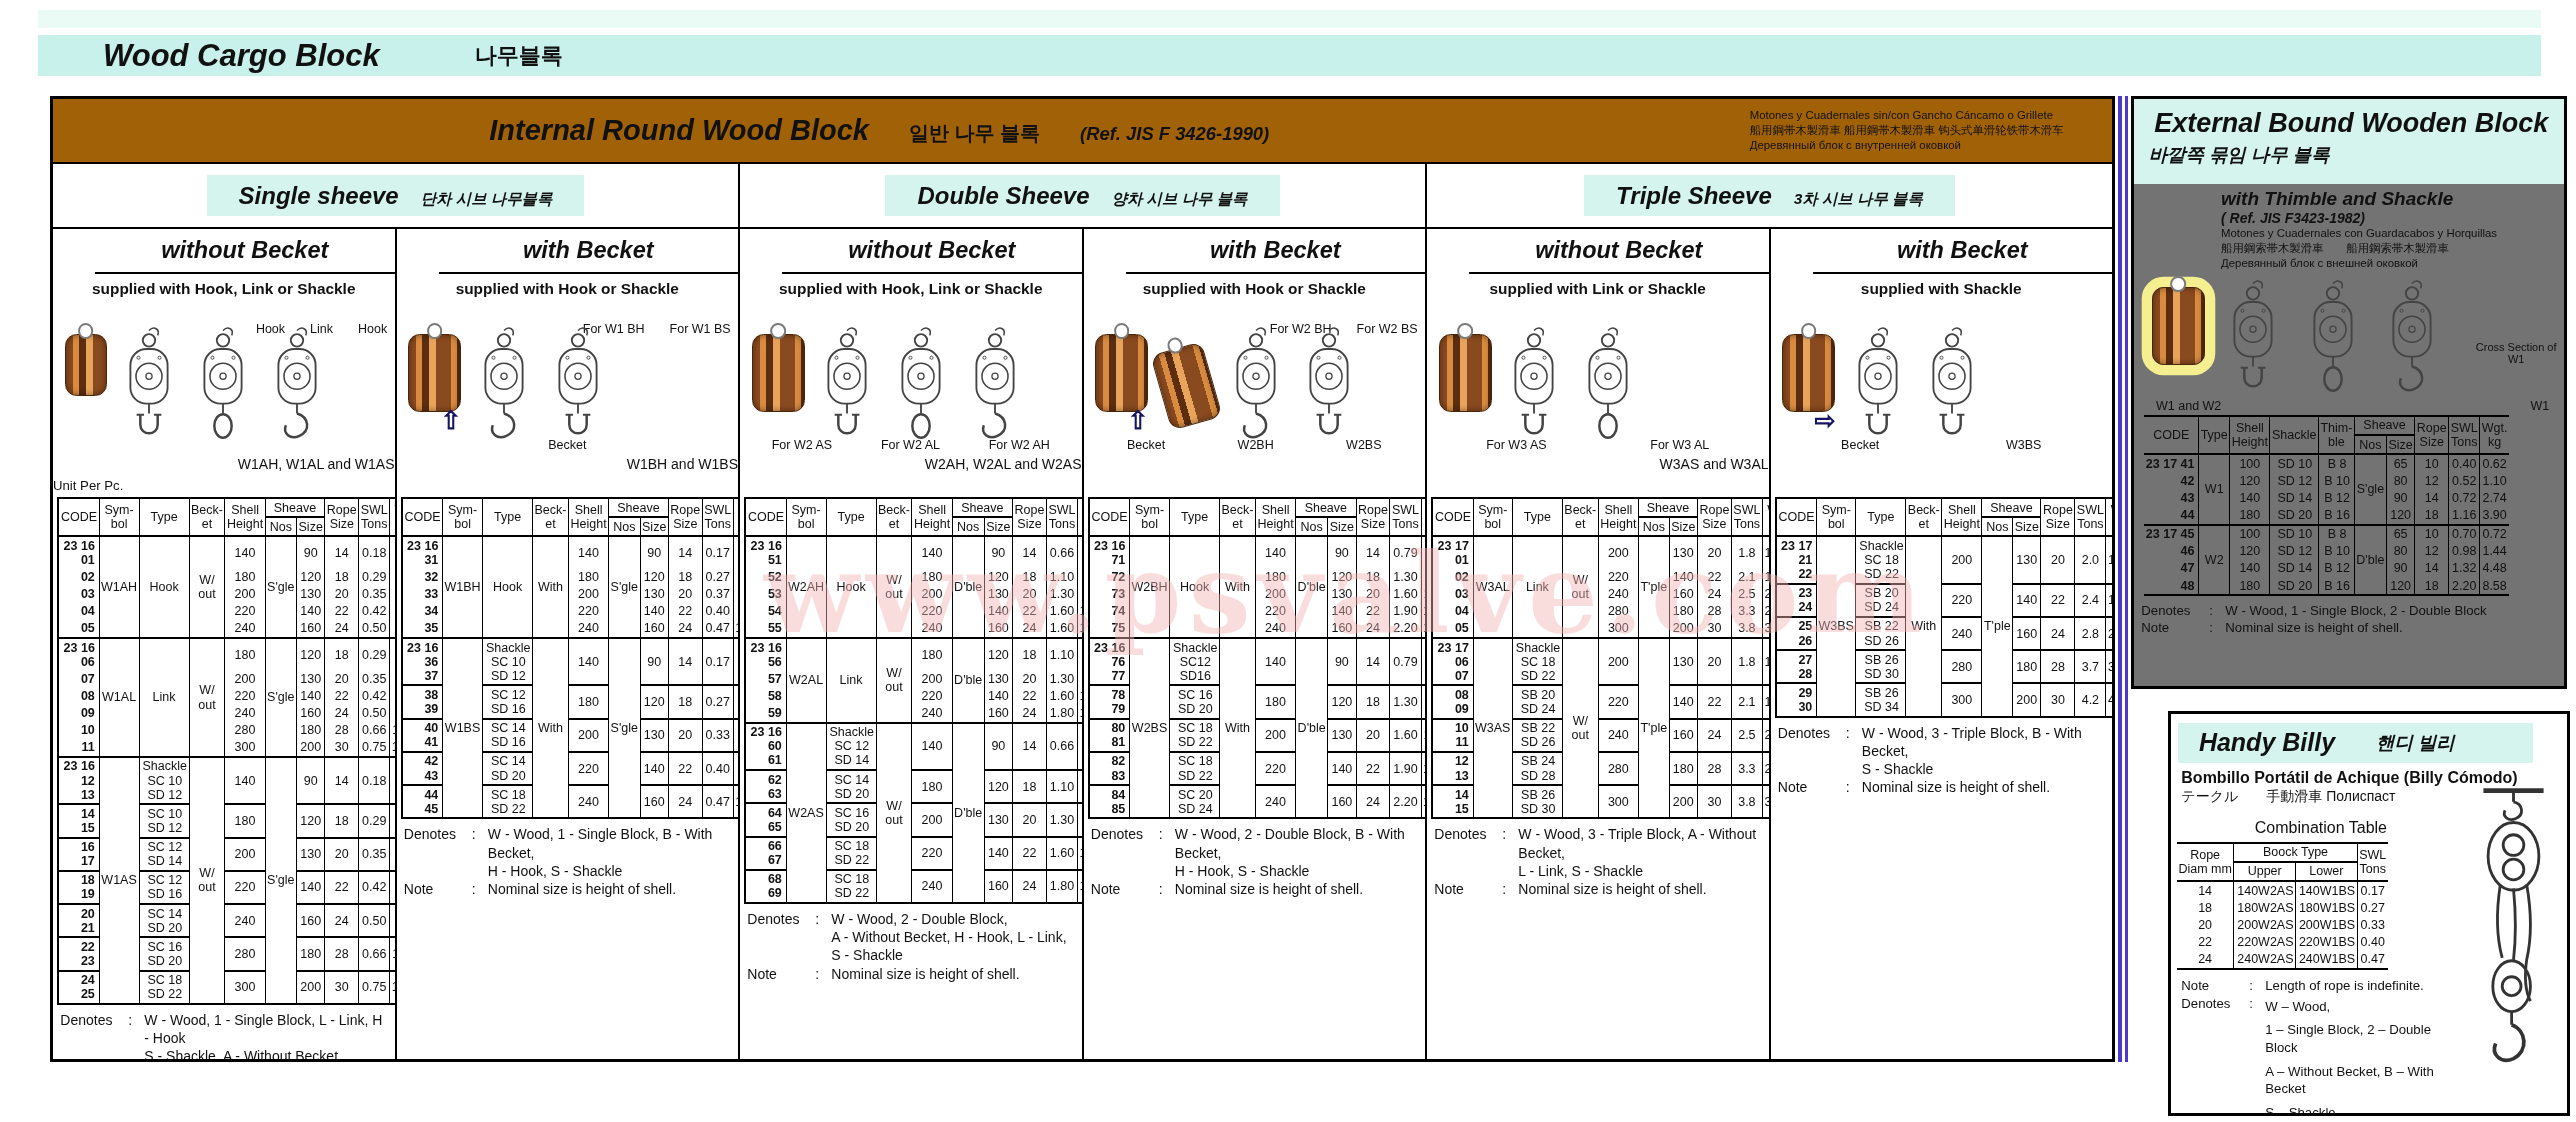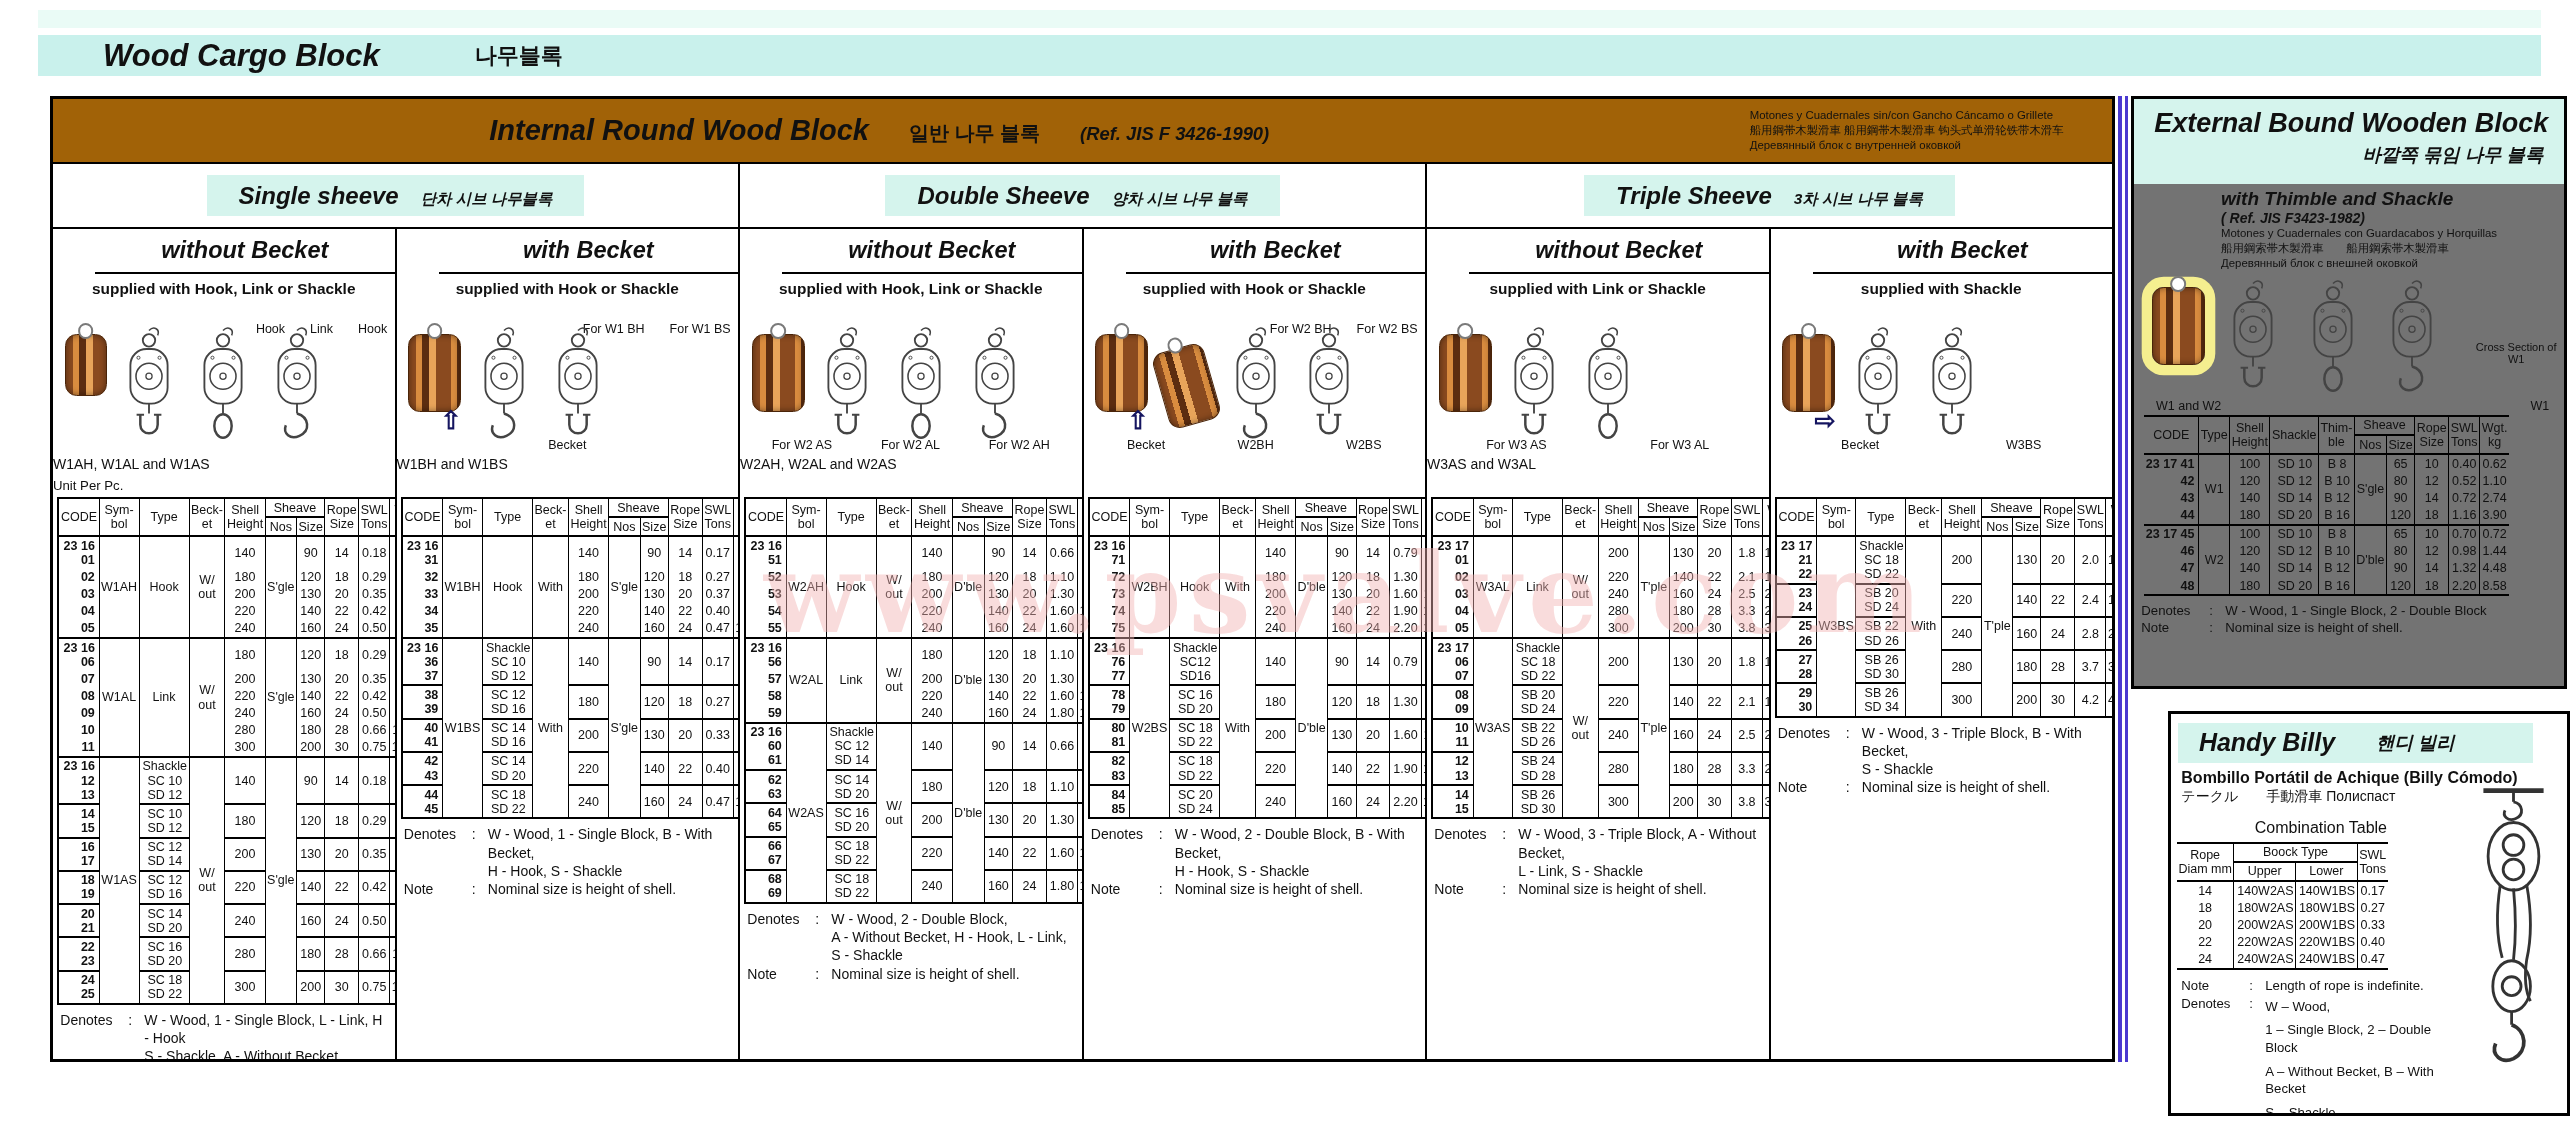--- a/index.html
+++ b/index.html
@@ -34,21 +34,21 @@
   .col{flex:1;border-right:2.9px solid #000;display:flex;flex-direction:column;overflow:hidden;min-width:0;}
   .col:last-child{border-right:none;}
   .becket{height:43px;flex:none;border-bottom:2.9px solid #000;display:flex;align-items:center;justify-content:center;
           font-style:italic;font-weight:700;font-size:23.5px;margin-left:42px;}
   .supplied{height:29px;flex:none;display:flex;align-items:center;justify-content:center;
             font-weight:700;font-size:15.4px;}
   .figure{height:175px;flex:none;position:relative;}
   .fig-top{position:absolute;top:19px;left:7.3px;right:7.3px;display:flex;justify-content:flex-end;gap:25px;font-size:12.5px;}
   .fig-art{position:absolute;top:19px;left:11.7px;display:flex;align-items:flex-start;gap:11.7px;}
   .fig-bottom{position:absolute;bottom:26.4px;left:7.3px;right:7.3px;display:flex;justify-content:space-around;font-size:12.5px;}
-  .caption{position:absolute;bottom:5.9px;left:0;right:0;text-align:left;font-size:14px;}
+  .caption{position:absolute;bottom:5.9px;left:0;right:0;text-align:right;font-size:14px;}
   .caption:empty{display:none;}
   .arrow{position:absolute;bottom:43px;left:44px;font-size:25px;font-weight:700;color:#151560;}
   .arrow:empty{display:none;}
   .fig-label{white-space:nowrap;}
   .unit{height:17.6px;flex:none;text-align:left;font-size:13.2px;padding-right:26px;}
   
   .lineart{width:62px;height:126px;flex:none;}
   .photo{width:51px;height:76px;border-radius:11.7px;flex:none;position:relative;margin-top:11.7px;
          background:repeating-linear-gradient(90deg,#8a4a1f 0 7.3px,#d98c3f 7.3px 13.2px,#5c2d10 13.2px 20px,#e8a45a 20px 27px,#8a4a1f 27px 35px);
          border:1.5px solid #4a2408;box-shadow:inset 0 0 5.9px rgba(0,0,0,.45);}
@@ -76,21 +76,21 @@
   .nlines{flex:1;}
   .note-line{display:block;}
   
   #purple{position:absolute;left:2118px;top:96px;width:10.3px;height:966px;
           background:linear-gradient(90deg,#4a39cf 0 3.7px,#ffffff 3.7px 6.6px,#4a39cf 6.6px 10.3px);}
   
   #ext{position:absolute;left:2131px;top:96px;width:436px;height:593px;border:3.7px solid #000;
        box-sizing:border-box;background:#737373;overflow:hidden;}
   .e-band{height:85px;background:#d5f4ed;padding:8.8px 10.3px 0 14.7px;box-sizing:border-box;}
   .e-title{display:block;font-style:italic;font-weight:700;font-size:27px;text-align:center;}
-  .e-ko{display:block;font-style:italic;font-weight:700;font-size:18.4px;text-align:right;padding-right:10.3px;margin-top:2.9px;}
+  .e-ko{display:block;font-style:italic;font-weight:700;font-size:18.4px;padding-right:10.3px;margin-top:2.9px;}
   .e-info{padding:4.4px 5.9px 0 87px;}
   .e-thimble{display:block;font-style:italic;font-weight:700;font-size:19px;}
   .e-ref{display:block;font-style:italic;font-weight:700;font-size:14px;}
   .e-ml{font-size:11.4px;line-height:1.3;}
   .e-fig{height:144px;position:relative;}
   .e-art{position:absolute;top:4.4px;left:7.3px;display:flex;gap:17.6px;align-items:flex-start;}
   .e-side{position:absolute;right:7.3px;top:70px;width:81px;font-size:11px;text-align:center;}
   .e-bottom{position:absolute;bottom:1.5px;left:22px;right:14.7px;display:flex;justify-content:space-between;font-size:12.5px;}
   #ext .ctab{margin:0 10.3px;}
   #ext .notes{font-size:13.2px;}

